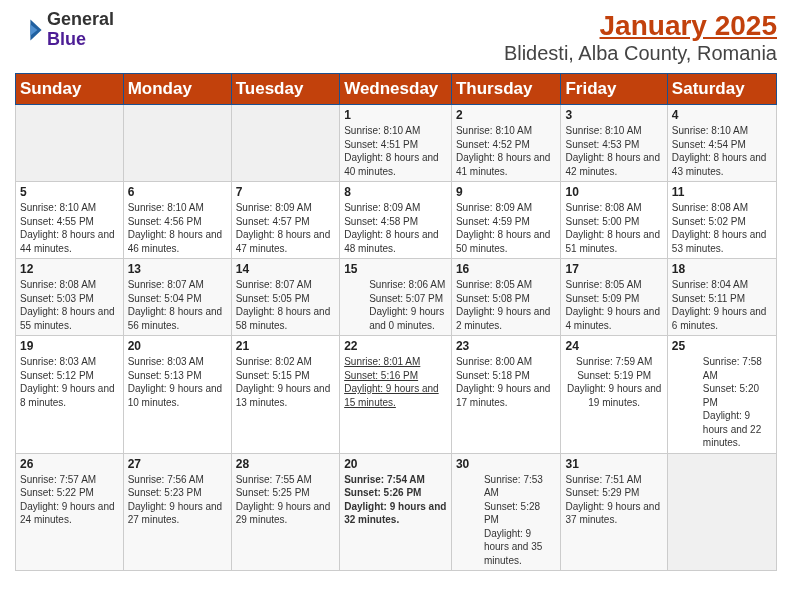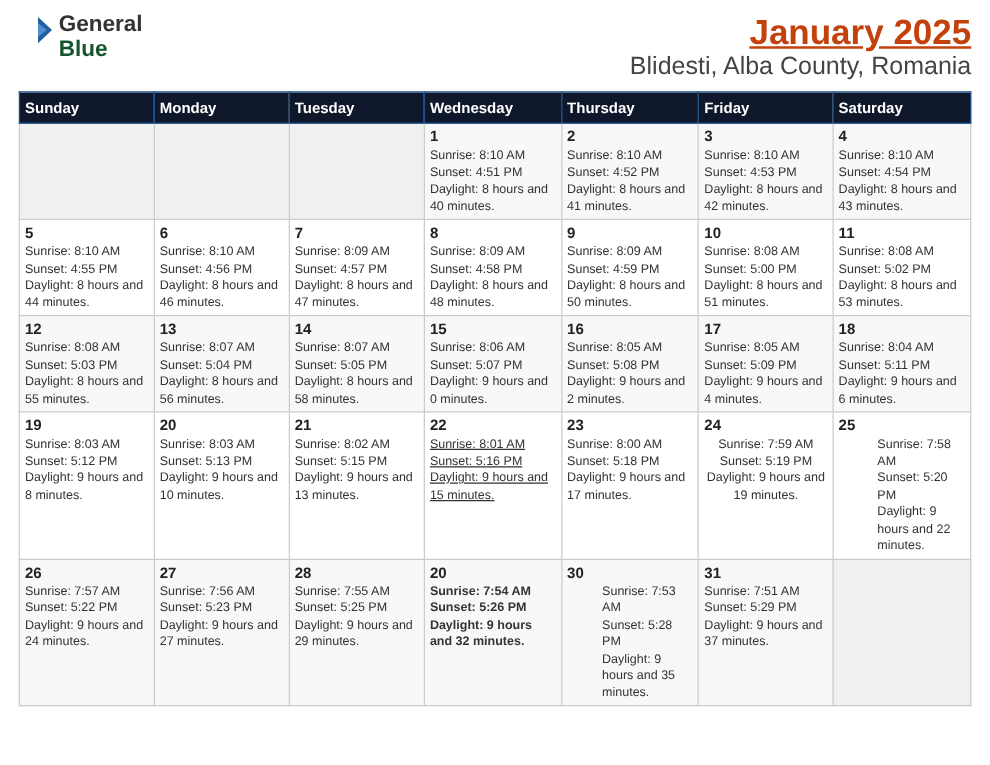--- a/index.html
+++ b/index.html
@@ -16,30 +16,30 @@
       padding: 10px 15px 10px 15px;
     }
     .header {
       display: flex;
       justify-content: space-between;
       align-items: flex-start;
       margin-bottom: 8px;
     }
     .logo {
       display: flex;
-      align-items: flex-start;
+      align-items: center;
       gap: 4px;
     }
     .logo-text {
       font-size: 18px;
       font-weight: bold;
       line-height: 1.1;
     }
     .logo-text .general { color: #333; }
-    .logo-text .blue { color: #14532d; }
+    .logo-text .blue { color: #4c1d95; }
     .logo-icon {
       width: 28px;
       height: 28px;
     }
     .title-block {
       text-align: right;
     }
     .title-block h1 {
       font-size: 28px;
       font-weight: bold;
@@ -50,23 +50,23 @@
       font-size: 20px;
       font-weight: normal;
       color: #444;
     }
     .calendar {
       width: 100%;
       border-collapse: collapse;
       border: 1px solid #bbb;
     }
     .calendar thead tr th {
-      background: #0f172a;
+      background: #c2410c;
       color: #fff;
-      font-size: 12px;
+      font-size: 17px;
       font-weight: bold;
       padding: 5px 4px;
       text-align: left;
       border: 1px solid #1a5090;
     }
     .calendar tbody tr td {
       vertical-align: top;
       border: 1px solid #ccc;
       padding: 3px 4px;
       width: 113px;
@@ -216,21 +216,21 @@
 Daylight: 8 hours and 56 minutes.</div>
           </td>
           <td>
             <span class="day-num">14</span>
             <div class="day-info" style="white-space: pre-line;">Sunrise: 8:07 AM
 Sunset: 5:05 PM
 Daylight: 8 hours and 58 minutes.</div>
           </td>
           <td>
             <span class="day-num">15</span>
-            <div class="day-info" style="white-space: pre-line;">Sunrise: 8:06 AM
+            <div class="day-info" style="white-space: pre-line; margin-left: 25px;">Sunrise: 8:06 AM
 Sunset: 5:07 PM
 Daylight: 9 hours and 0 minutes.</div>
           </td>
           <td>
             <span class="day-num">16</span>
             <div class="day-info" style="white-space: pre-line;">Sunrise: 8:05 AM
 Sunset: 5:08 PM
 Daylight: 9 hours and 2 minutes.</div>
           </td>
           <td>

